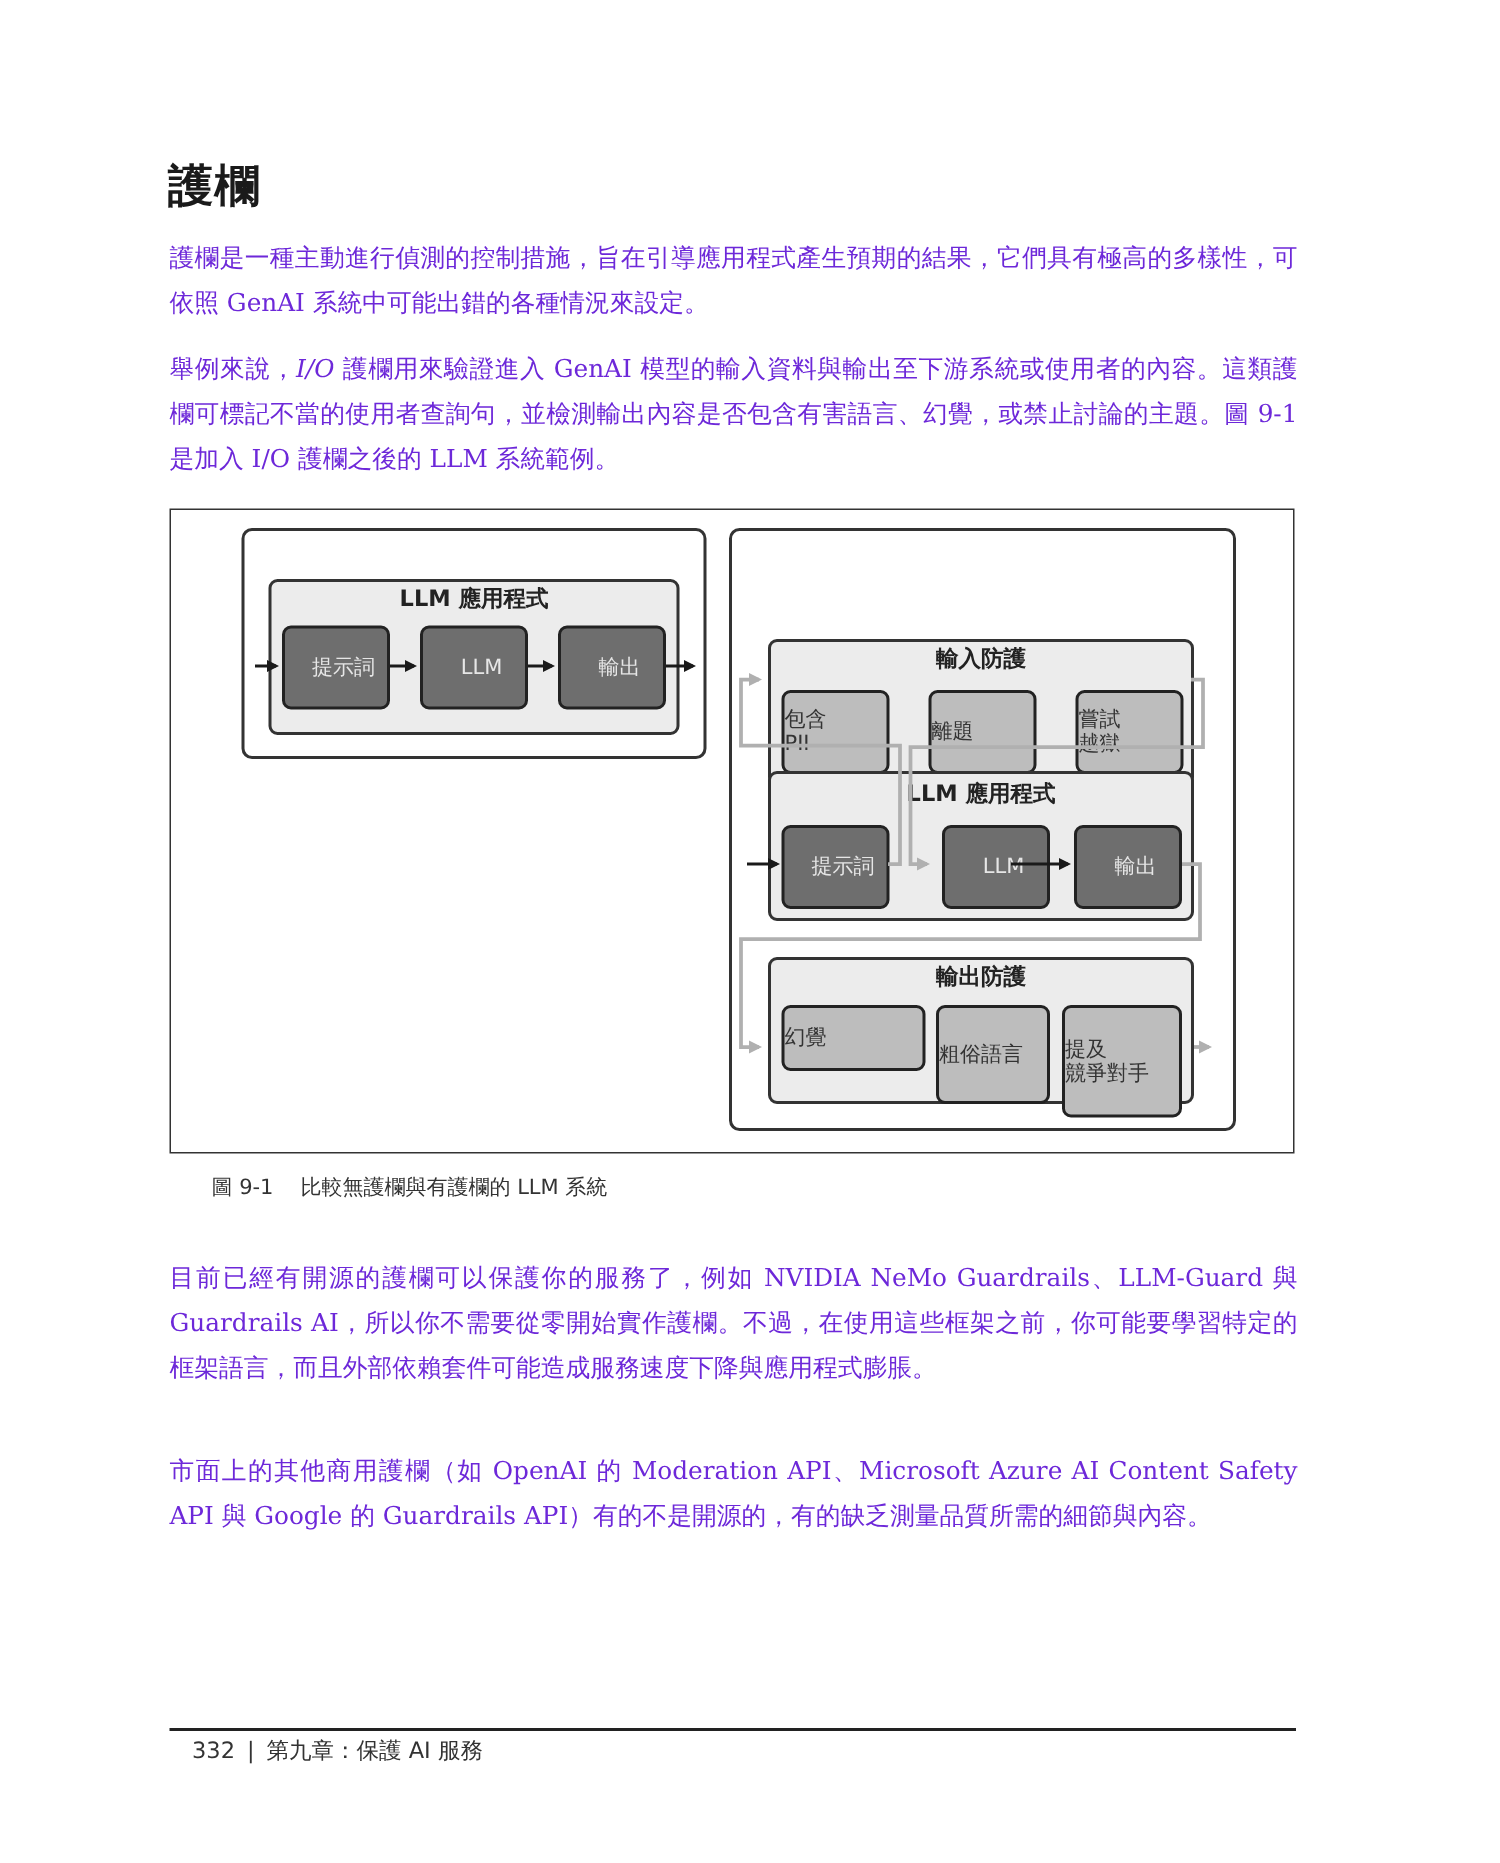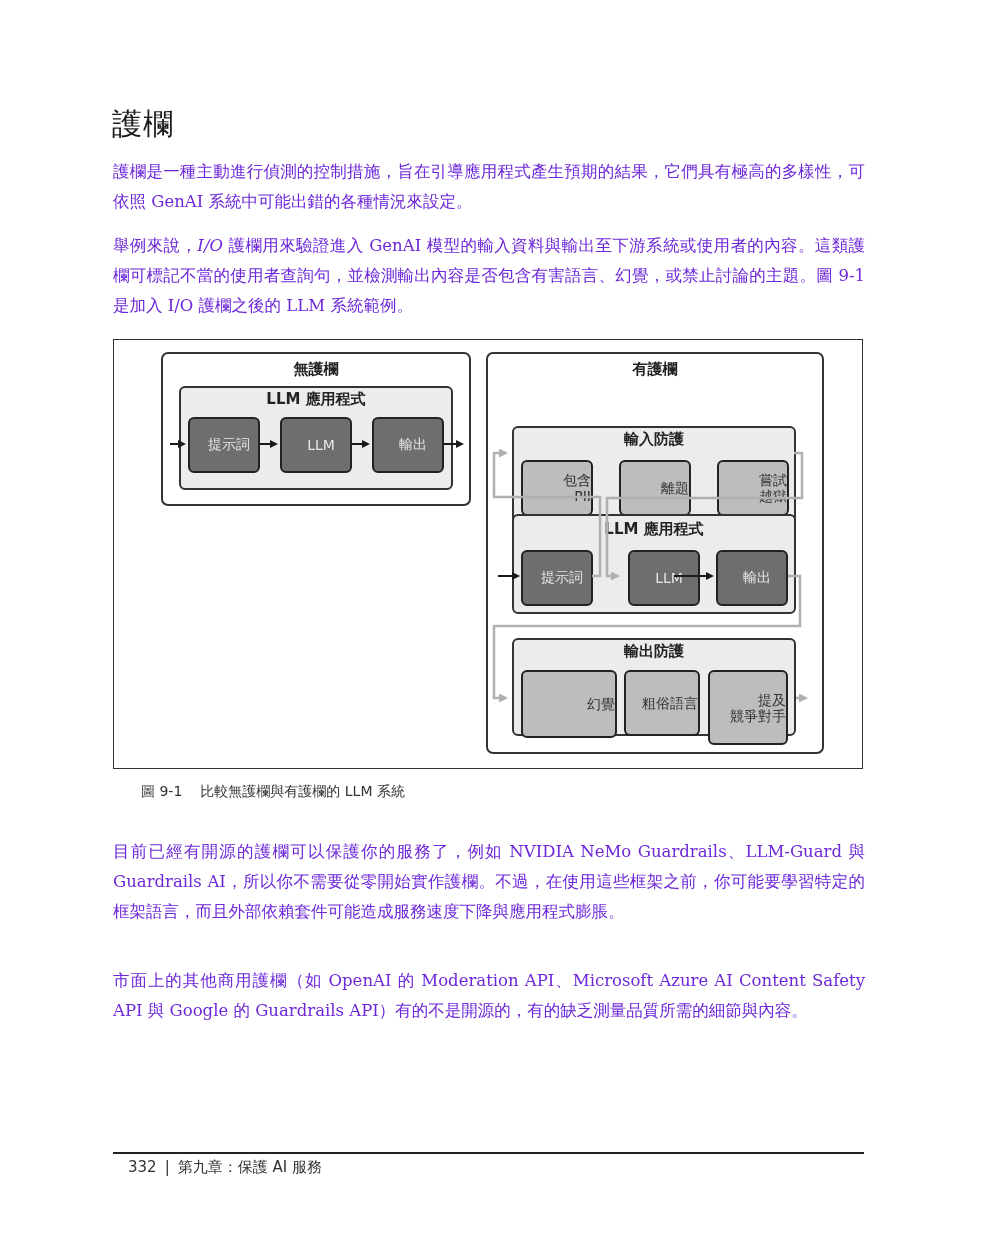--- a/index.html
+++ b/index.html
@@ -4,21 +4,21 @@
 <style>
   html, body { margin: 0; padding: 0; background: #ffffff; }
   body {
     width: 1000px; height: 1242px; position: relative; overflow: hidden;
     font-family: "DejaVu Serif", "Liberation Serif", serif;
     color: #2a2a2a;
   }
   .heading {
     position: absolute; left: 112px; top: 104px;
     font-family: "DejaVu Sans", "Liberation Sans", sans-serif;
-    font-size: 30px; font-weight: normal; color: #1a1a1a; letter-spacing: 1px;
+    font-size: 30px; font-weight: bold; color: #1a1a1a; letter-spacing: 1px;
   }
   .para {
     position: absolute; left: 113px; width: 752px;
     font-size: 16.5px; line-height: 30px; color: #6d28d9;
     text-align: justify; text-justify: inter-character;
   }
   #p1 { top: 157px; }
   #p2 { top: 231px; }
   #p3 { top: 837px; }
   #p4 { top: 966px; }
@@ -50,21 +50,21 @@
   .box { position: absolute; box-sizing: border-box; border-radius: 7px; }
   .outer { border: 2px solid #333; background: #fff; }
   .group { border: 2px solid #333; background: #ececec; border-radius: 6px; }
   .node-dark {
     border: 2px solid #222; background: #6e6e6e; border-radius: 6px;
     color: #e6e6e6; display: flex; align-items: center; justify-content: center;
     font-family: "DejaVu Sans", "Liberation Sans", sans-serif; font-size: 14px; padding-left: 10px;
   }
   .node-light {
     border: 2px solid #222; background: #bdbdbd; border-radius: 6px;
-    color: #333; display: flex; align-items: flex-end; justify-content: center; flex-direction: column;
+    color: #333; display: flex; align-items: flex-start; justify-content: center; flex-direction: column;
     font-family: "DejaVu Sans", "Liberation Sans", sans-serif; font-size: 14px; line-height: 16px;
     text-align: center;
   }
   .glabel {
     position: absolute; left: 0; right: 0; text-align: center;
     font-family: "DejaVu Sans", "Liberation Sans", sans-serif;
     font-size: 15px; font-weight: bold; color: #222;
   }
   svg.wires { position: absolute; left: 0; top: 0; pointer-events: none; }
 </style>
@@ -73,31 +73,29 @@
 
 <div class="heading">護欄</div>
 
 <div class="para" id="p1">護欄是一種主動進行偵測的控制措施，旨在引導應用程式產生預期的結果，它們具有極高的多樣性，可依照 GenAI 系統中可能出錯的各種情況來設定。</div>
 
 <div class="para" id="p2"><span>舉例來說，</span><span class="it">I/O</span><span> 護欄用來驗證進入 GenAI 模型的輸入資料與輸出至下游系統或使用者的內容。這類護欄可標記不當的使用者查詢句，並檢測輸出內容是否包含有害語言、幻覺，或禁止討論的主題。圖 9-1 是加入 I/O 護欄之後的 LLM 系統範例。</span></div>
 
 <div class="figure">
 
   <div class="box outer" style="left:47px; top:12px; width:310px; height:154px;">
-    <div class="glabel" style="top:6px;">無護欄</div>
     <div class="box group" style="left:16px; top:32px; width:274px; height:104px;">
       <div class="glabel" style="top:2px;">LLM 應用程式</div>
       <div class="box node-dark" style="left:7px; top:29px; width:72px; height:56px;">提示詞</div>
       <div class="box node-dark" style="left:99px; top:29px; width:72px; height:56px;">LLM</div>
       <div class="box node-dark" style="left:191px; top:29px; width:72px; height:56px;">輸出</div>
     </div>
   </div>
 
   <div class="box outer" style="left:372px; top:12px; width:338px; height:402px;">
-    <div class="glabel" style="top:6px;">有護欄</div>
 
     <div class="box group" style="left:24px; top:36px; width:284px; height:98px;margin-top:36px;">
       <div class="glabel" style="top:2px;">輸入防護</div>
       <div class="box node-light" style="left:7px; top:32px; width:72px; height:56px;">
         <span>包含</span>
         <span>PII</span>
       </div>
       <div class="box node-light" style="left:105px; top:32px; width:72px; height:56px;">
         <span>離題</span>
       </div>
@@ -109,21 +107,21 @@
 
     <div class="box group" style="left:24px; top:160px; width:284px; height:100px;">
       <div class="glabel" style="top:4px;">LLM 應用程式</div>
       <div class="box node-dark" style="left:7px; top:34px; width:72px; height:56px;">提示詞</div>
       <div class="box node-dark" style="left:114px; top:34px; width:72px; height:56px;">LLM</div>
       <div class="box node-dark" style="left:202px; top:34px; width:72px; height:56px;">輸出</div>
     </div>
 
     <div class="box group" style="left:24px; top:284px; width:284px; height:98px;">
       <div class="glabel" style="top:2px;">輸出防護</div>
-      <div class="box node-light" style="left:7px; top:30px; width:96px; height:68px;padding-left:36px;">
+      <div class="box node-light" style="left:7px; top:30px; width:96px; height:44px;">
         <span>幻覺</span>
       </div>
       <div class="box node-light" style="left:110px; top:30px; width:76px; height:66px;">
         <span>粗俗語言</span>
       </div>
       <div class="box node-light" style="left:194px; top:30px; width:80px; height:75px;">
         <span>提及</span>
         <span>競爭對手</span>
       </div>
     </div>

